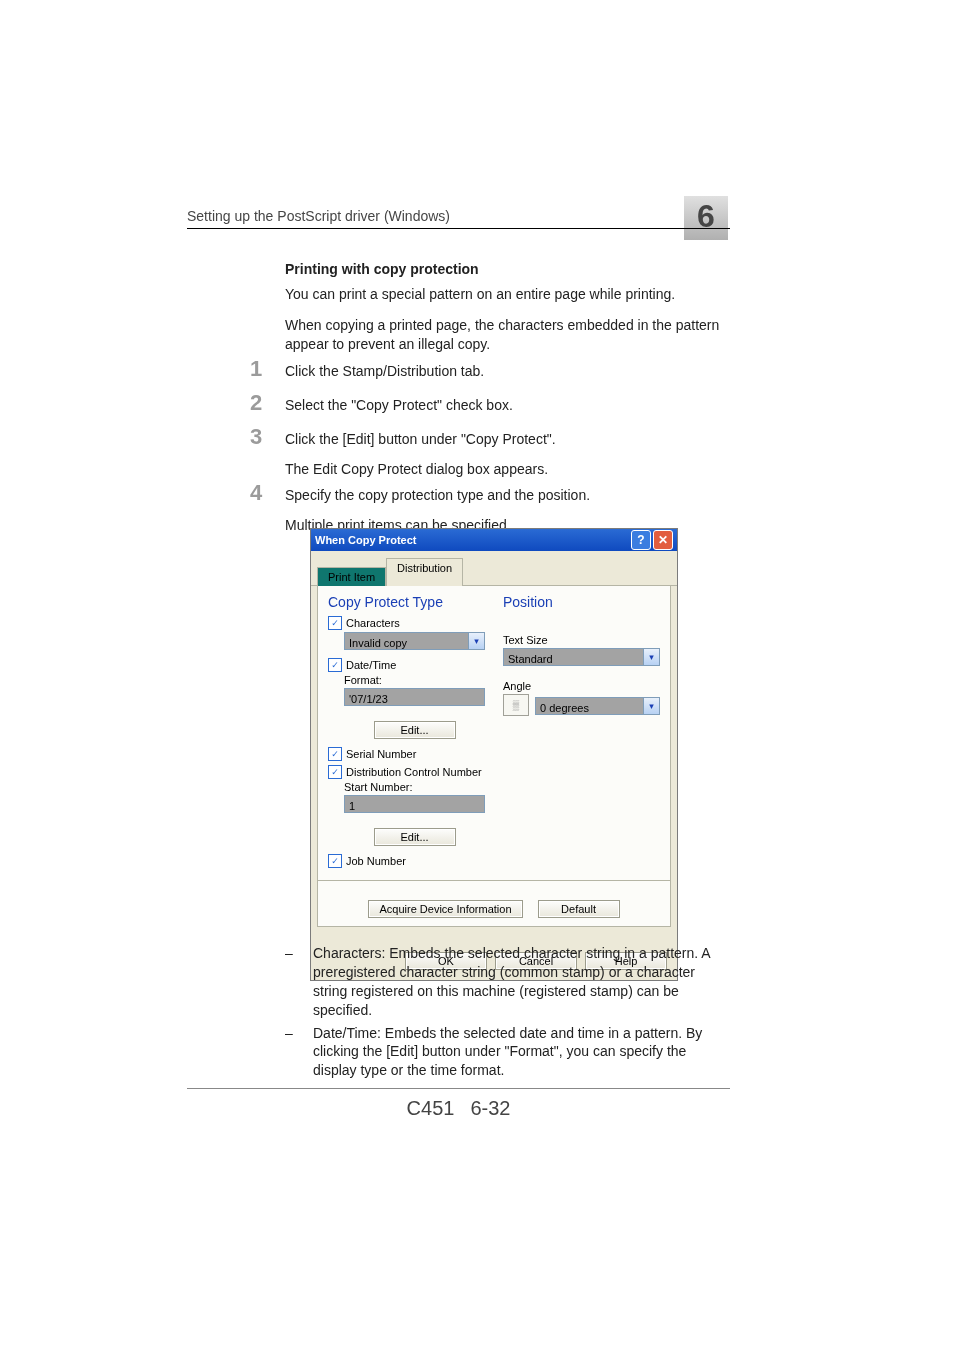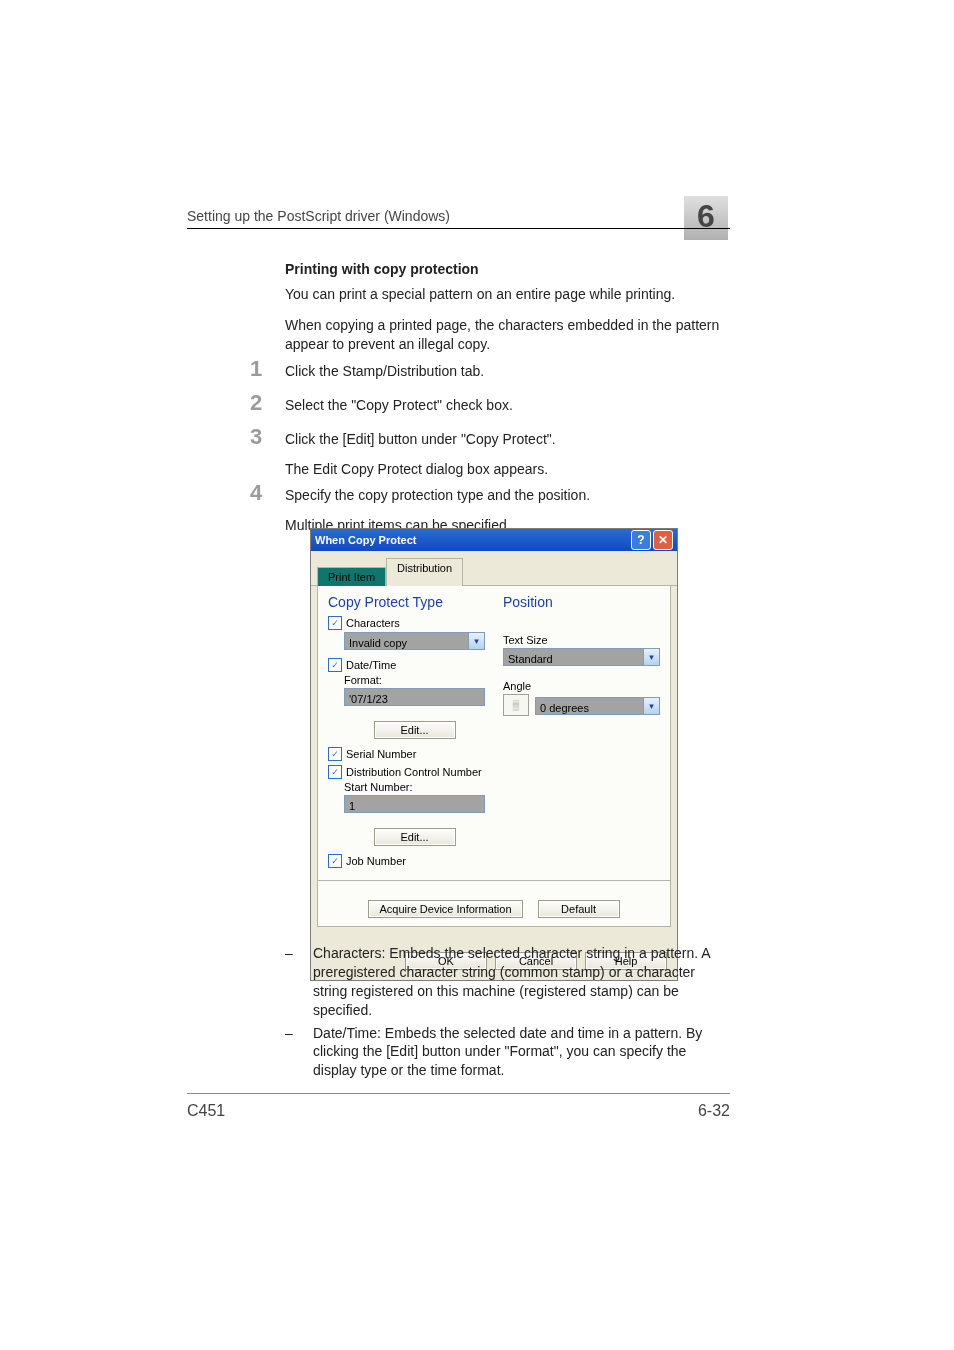--- a/index.html
+++ b/index.html
@@ -194,22 +194,22 @@
   .bull-row { display:flex; margin-bottom:4px; }
   .bull-dash { width:28px; flex:none; }
   .footer {
     position: absolute;
     bottom: 230px;
     left: 187px;
     right: 224px;
     border-top: 1px solid #888;
     padding-top: 8px;
     display: flex;
-    justify-content: space-between;
-    font-size: 16px;
+    justify-content: center;
+    font-size: 20px;
     color: #444;
     gap: 16px;
   }
 </style>
 </head>
 <body>
 
 <div class="page">
 
   <div class="header-title">Setting up the PostScript driver (Windows)</div>

